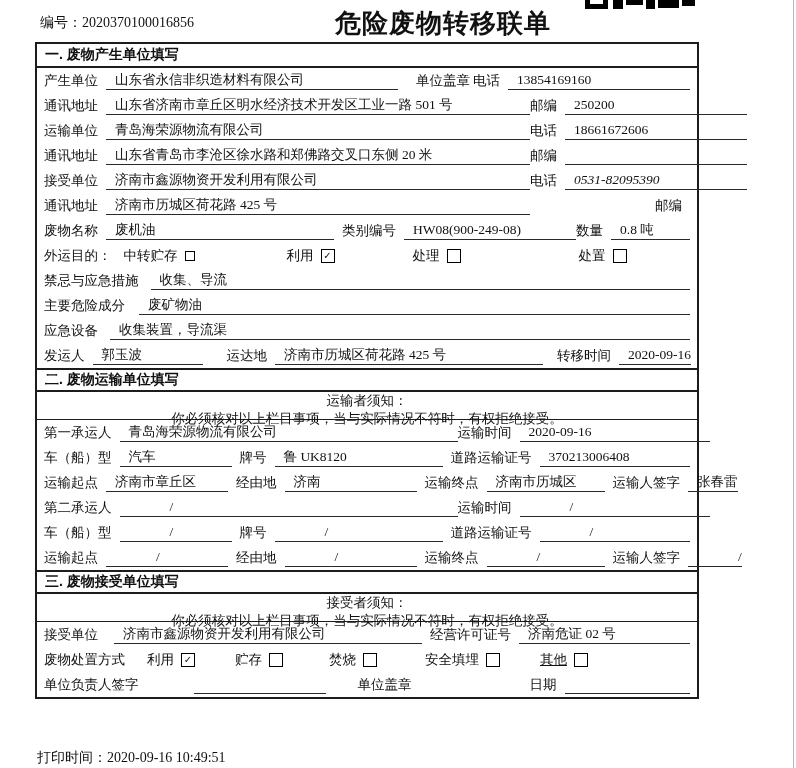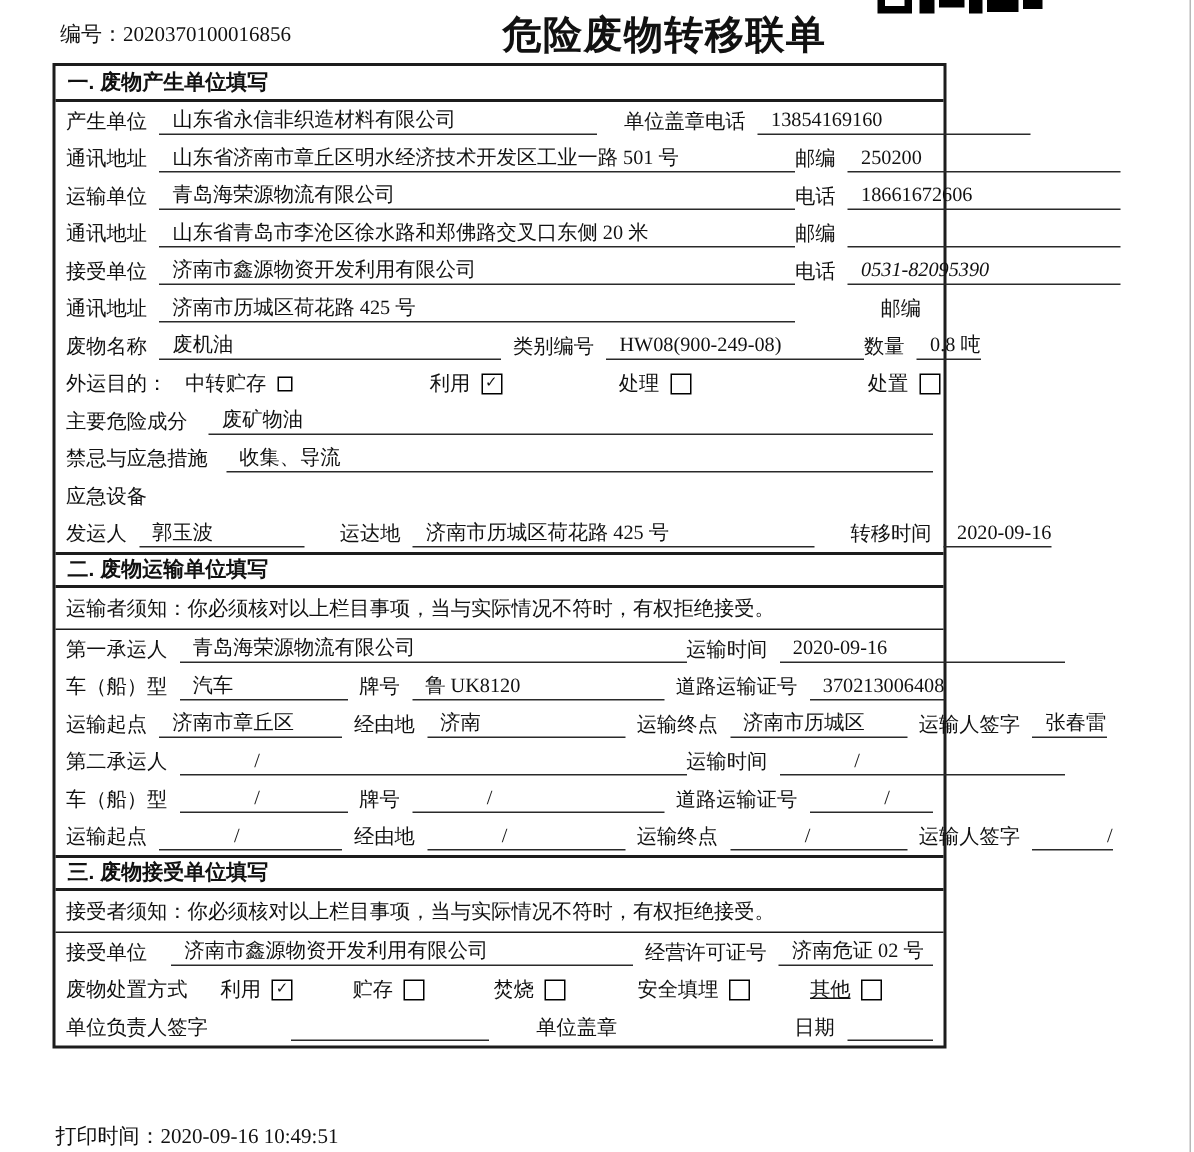--- a/index.html
+++ b/index.html
@@ -15,28 +15,28 @@
   .doc-no{position:absolute;left:40px;top:14px;font-size:14px;white-space:nowrap;}
   .doc-title{position:absolute;left:335px;top:6px;font-size:26px;font-weight:bold;
     font-family:"Liberation Sans","DejaVu Sans",sans-serif;letter-spacing:1px;white-space:nowrap;}
 
   
   .qr-remnant{position:absolute;left:585px;top:0;width:112px;height:9px;}
   .qr-remnant .b{position:absolute;background:#000;}
   .qr-remnant .w{position:absolute;background:#fff;}
 
   
-  .form-table{position:absolute;left:35px;top:42px;width:596px;border:2px solid #1c1c1c;
+  .form-table{position:absolute;left:35px;top:42px;width:664px;border:2px solid #1c1c1c;
     box-sizing:border-box;background:#fff;}
   .sec-head{height:24px;display:flex;align-items:center;padding:0 8px;
     font-family:"Liberation Sans","DejaVu Sans",sans-serif;font-weight:bold;font-size:14px;
     border-bottom:2px solid #1c1c1c;box-sizing:border-box;}
   .sec-head.topline{border-top:2px solid #1c1c1c;}
   .row{height:25px;display:flex;align-items:center;padding:0 7px;box-sizing:border-box;}
-  .row.notice{height:28px;border-bottom:1.5px solid #1c1c1c;}
+  .row.notice{height:28px;border-bottom:1.5px solid #1c1c1c;flex-direction:column;}
   .lbl{white-space:nowrap;flex:0 0 auto;}
   .fld{border-bottom:1.2px solid #2a2a2a;height:19px;line-height:18px;
     padding-left:9px;box-sizing:border-box;white-space:nowrap;flex:0 0 auto;}
   .grow{flex:1 1 auto;}
   .mr{margin-right:8px;} .ml{margin-left:8px;} .mla{margin-left:auto;}
   .sl{padding-left:50px;}
   .cb{width:12px;height:12px;border:1.5px solid #000;display:inline-flex;align-items:center;
     justify-content:center;font-size:10px;line-height:1;margin-left:7px;flex:0 0 auto;box-sizing:content-box;}
   .cb.small{width:8px;height:8px;border-width:1px;}
   .opt{display:inline-flex;align-items:center;white-space:nowrap;}
@@ -139,39 +139,40 @@
     </span>
     <span class="opt" style="margin-left:118px;">
       <span>处置</span>
       <span class="cb">
           <span></span>
         </span>
     </span>
   </div>
 
   <div class="row">
+    <span class="lbl" style="margin-right:12px;">禁忌与应急措施</span>
+    <span class="fld grow">收集、导流</span>
+  </div>
+
+  <div class="row">
     <span class="lbl" style="margin-right:14px;">主要危险成分</span>
     <span class="fld grow">废矿物油</span>
   </div>
 
   <div class="row">
-    <span class="lbl" style="margin-right:12px;">禁忌与应急措施</span>
-    <span class="fld grow">收集、导流</span>
-  </div>
-
-  <div class="row">
     <span class="lbl" style="margin-right:12px;">应急设备</span>
+    <span class="fld grow">收集装置，导流渠</span>
   </div>
 
   <div class="row">
     <span class="lbl mr">发运人</span>
     <span class="fld" style="width:110px;">郭玉波</span>
     <span class="lbl mr" style="margin-left:24px;">运达地</span>
     <span class="fld" style="width:268px;">济南市历城区荷花路 425 号</span>
-    <span class="lbl mr" style="margin-left:24px;">转移时间</span>
+    <span class="lbl mr" style="margin-left:14px;">转移时间</span>
     <span class="fld grow">2020-09-16</span>
   </div>
 
   <div class="sec-head topline">二. 废物运输单位填写</div>
 
   <div class="row notice">
     <span class="lbl">运输者须知：</span>
     <span>你必须核对以上栏目事项，当与实际情况不符时，有权拒绝接受。</span>
   </div>
 

